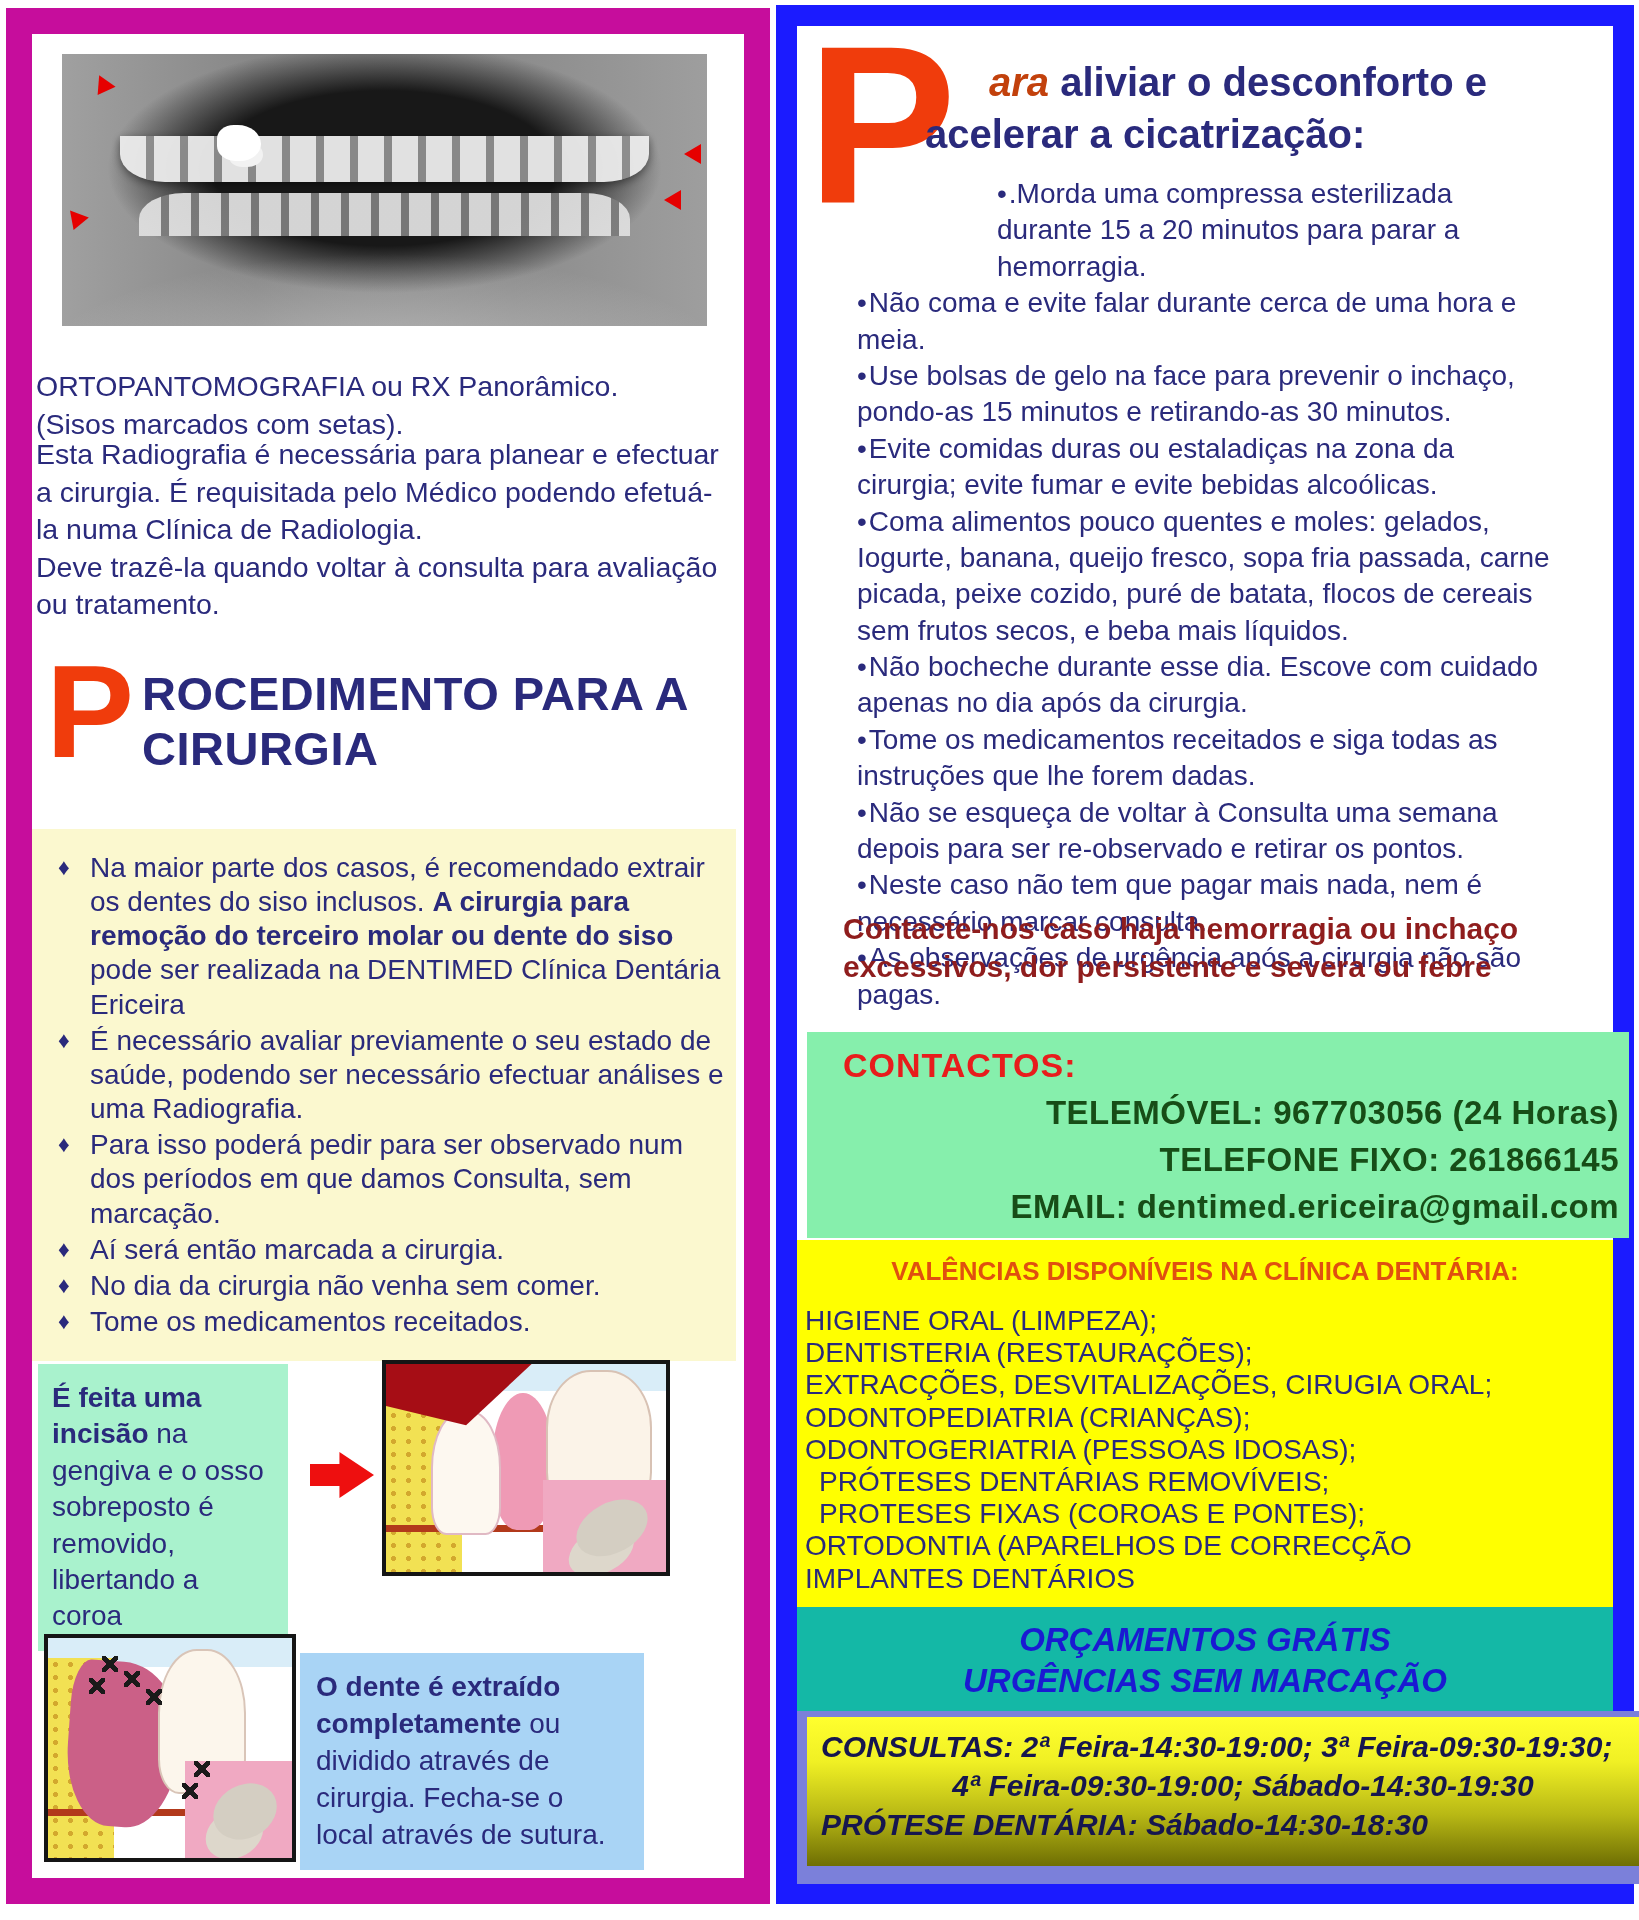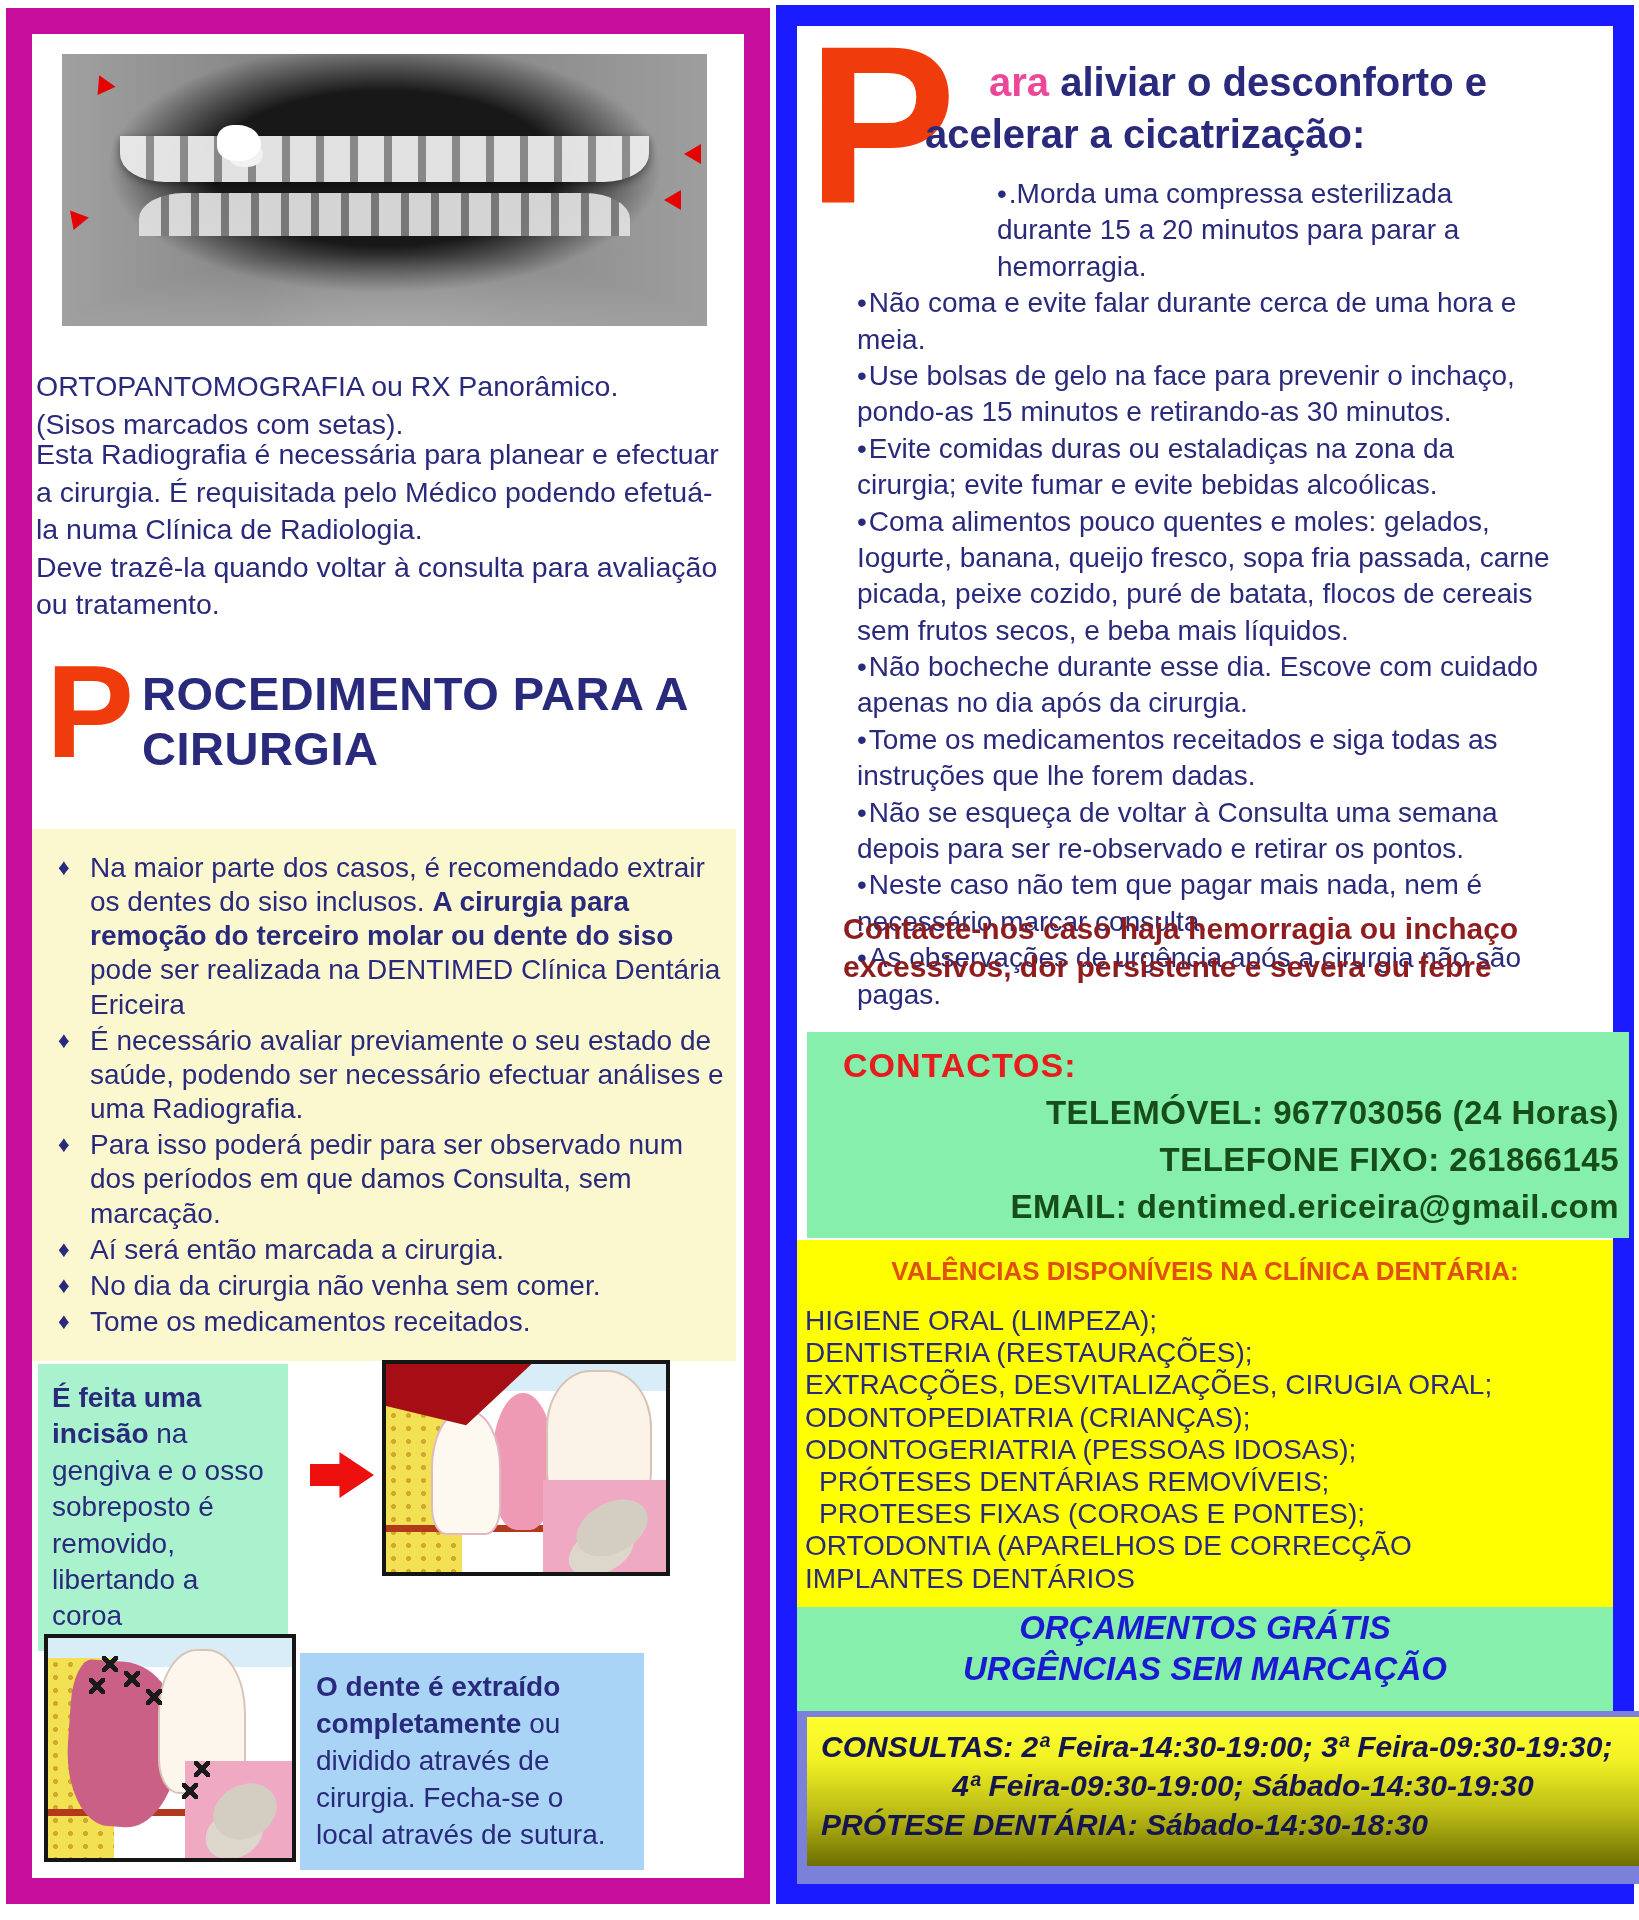--- a/index.html
+++ b/index.html
@@ -83,21 +83,21 @@
                linear-gradient(-45deg,transparent 40%,#1a1a1a 40% 60%,transparent 60%); }
 
   
   .panel-right { position:absolute; left:776px; top:5px; width:858px; height:1899px;
     background:#fff; border:21px solid #1b1bff; }
 
   .bigP2 { position:absolute; left:10px; top:14px; font-size:224px; line-height:.75;
     font-weight:bold; color:#f03c0c; }
   .rh-text { position:absolute; left:128px; top:30px; width:680px; text-indent:64px;
     font-size:40px; font-weight:bold; color:#2a2a7c; line-height:1.3; }
-  .rh-red { color:#ec4899; }
+  .rh-red { color:#c2410c;font-style:italic; }
 
   .r-bullets { position:absolute; left:0; top:150px; width:100%; list-style:none;
     color:#2a2a7c; font-size:28px; line-height:1.3; }
   .r-bullets li { margin-left:60px; max-width:700px; }
   .r-bullets li.first { margin-left:200px; max-width:556px; }
   .rmk { margin-right:2px; }
 
   .warning { position:absolute; left:46px; top:884px; width:700px;
     font-size:30px; font-weight:bold; color:#8f1d1d; line-height:1.28; }
 
@@ -105,23 +105,23 @@
     background:#86efac; padding:14px 10px 12px 36px; }
   .c-title { font-size:34px; font-weight:bold; color:#e81c1c; letter-spacing:1px; }
   .c-line { font-size:33px; font-weight:bold; color:#174d17; margin-top:9px; letter-spacing:.5px;text-align:right; }
 
   .valencias { position:absolute; left:0; top:1214px; width:816px; background:#ffff00;
     padding:16px 8px 14px 8px; }
   .v-title { text-align:center; font-size:26px; font-weight:bold; color:#e0500f; margin-bottom:18px; }
   .v-item { font-size:28px; color:#2a2a7c; line-height:1.15; white-space:nowrap; }
   .v-item.vind { padding-left:14px; }
 
-  .freebox { position:absolute; left:0; top:1581px; width:816px; height:104px; background:#86efac;
+  .freebox { position:absolute; left:0; top:1581px; width:816px; height:104px; background:#14b8a6;
     text-align:center; font-size:33px; font-weight:bold; font-style:italic; color:#1a1ad2;
-    padding-top:0; line-height:1.25; }
+    padding-top:12px; line-height:1.25; }
 
   .schedule-area { position:absolute; left:0; top:1685px; width:892px; height:173px;
     background:#7b80da; padding:6px 14px 0 10px; }
   .schedule { width:100%; height:149px; padding:10px 10px 0 14px;
     background:linear-gradient(180deg,#ffff2e 0%,#f0f024 30%,#b9b915 65%,#6e6e03 100%);
     color:#16164e; font-weight:bold; font-style:italic; font-size:30px; line-height:1.3; }
   .s2 { text-align:center; }
 </style>
 </head>
 <body>

